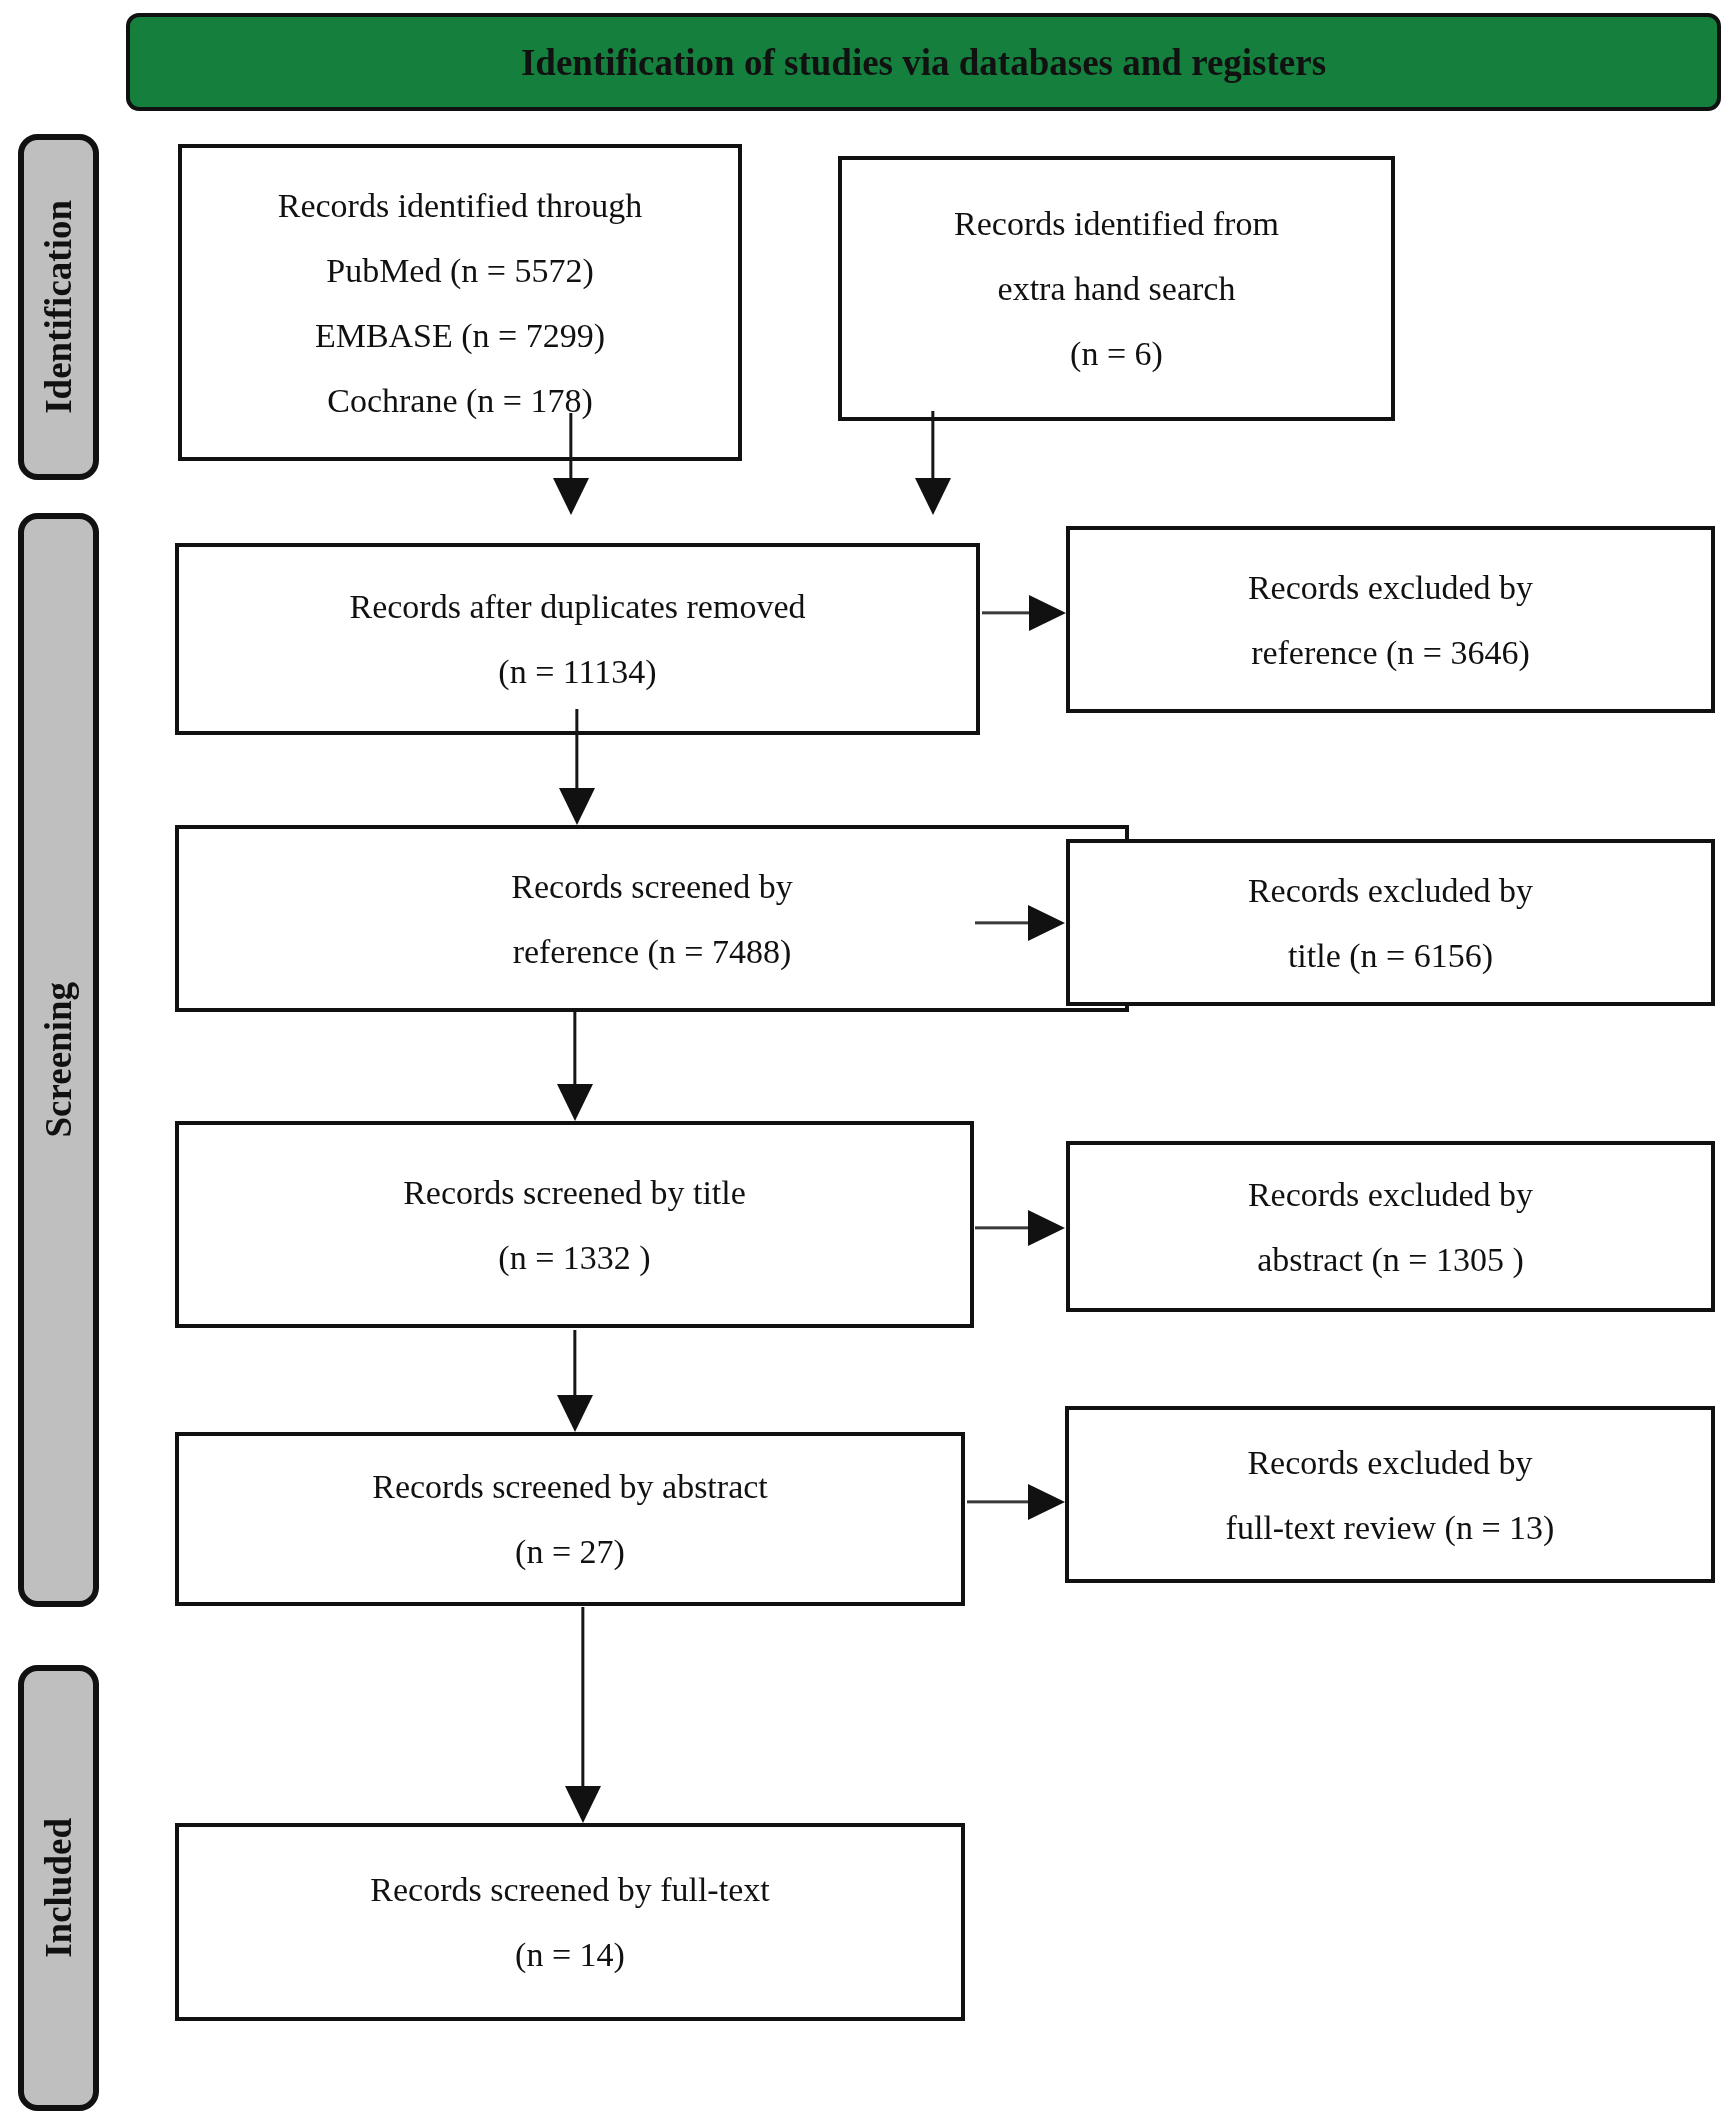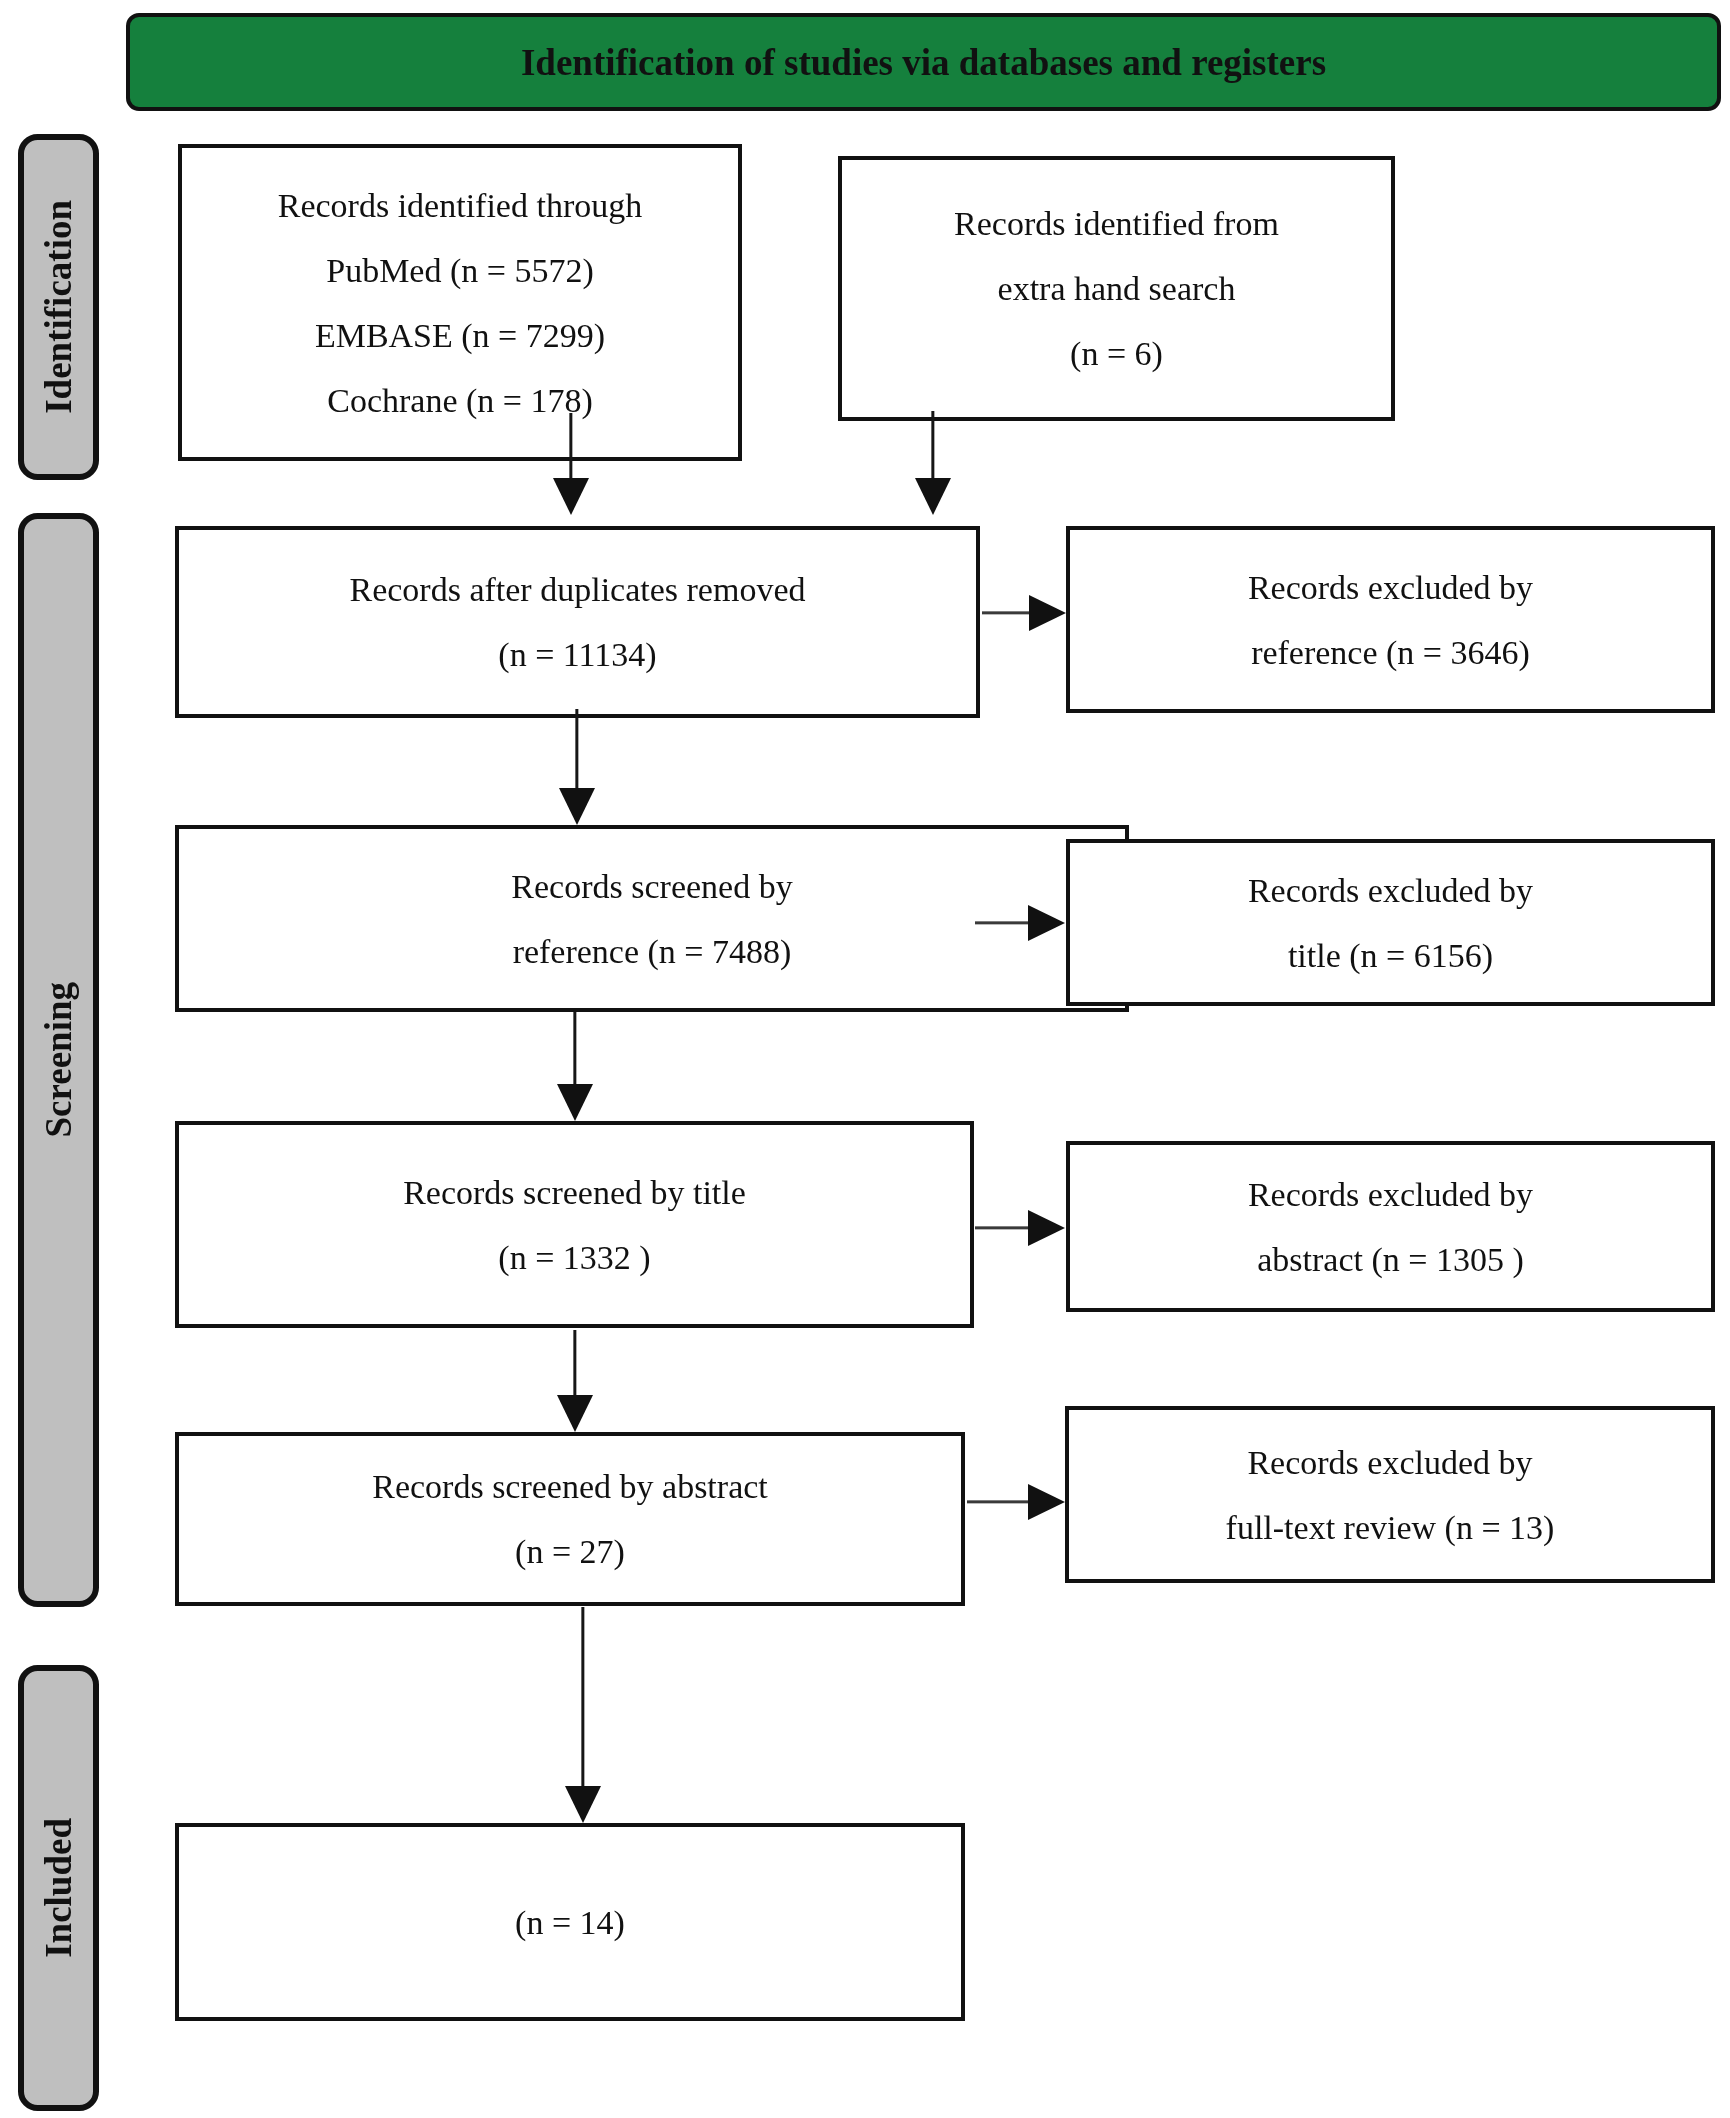--- a/index.html
+++ b/index.html
@@ -36,21 +36,21 @@
   .band-included{top:1665px;height:446px;}
   
   .node{
     position:absolute;background:#ffffff;border:4.1px solid #111;
     box-sizing:border-box;
     display:flex;flex-direction:column;align-items:center;justify-content:center;
     text-align:center;font-size:34px;line-height:65px;
   }
   .n-a{left:178px;top:144px;width:564px;height:317px;}
   .n-b{left:838px;top:156px;width:557px;height:265px;}
-  .n-c{left:175px;top:526px;width:805px;height:192px;}
+  .n-c{left:175px;top:543px;width:805px;height:192px;}
   .n-d{left:1066px;top:526px;width:649px;height:187px;}
   .n-e{left:175px;top:825px;width:954px;height:187px;}
   .n-f{left:1066px;top:839px;width:649px;height:167px;}
   .n-g{left:175px;top:1121px;width:799px;height:207px;align-items:center;}
   .n-h{left:1066px;top:1141px;width:649px;height:171px;}
   .n-i{left:175px;top:1432px;width:790px;height:174px;}
   .n-j{left:1065px;top:1406px;width:650px;height:177px;}
   .n-k{left:175px;top:1823px;width:790px;height:198px;}
   
   .varrow{position:absolute;}
@@ -153,20 +153,21 @@
     <div>Records screened by abstract</div>
     <div>(n = 27)</div>
   </div>
 
   <div class="node n-j">
     <div>Records excluded by</div>
     <div>full-text review (n = 13)</div>
   </div>
 
   <div class="node n-k">
+    <div>Records screened by full-text</div>
     <div>(n = 14)</div>
   </div>
 
   <div class="varrow va-1">
     <div class="shaft"></div>
     <div class="head"></div>
   </div>
   <div class="varrow va-2">
     <div class="shaft"></div>
     <div class="head"></div>

